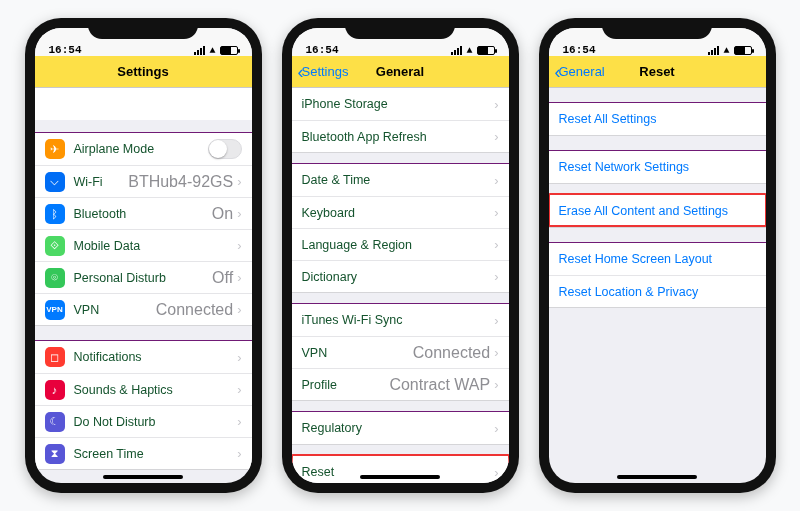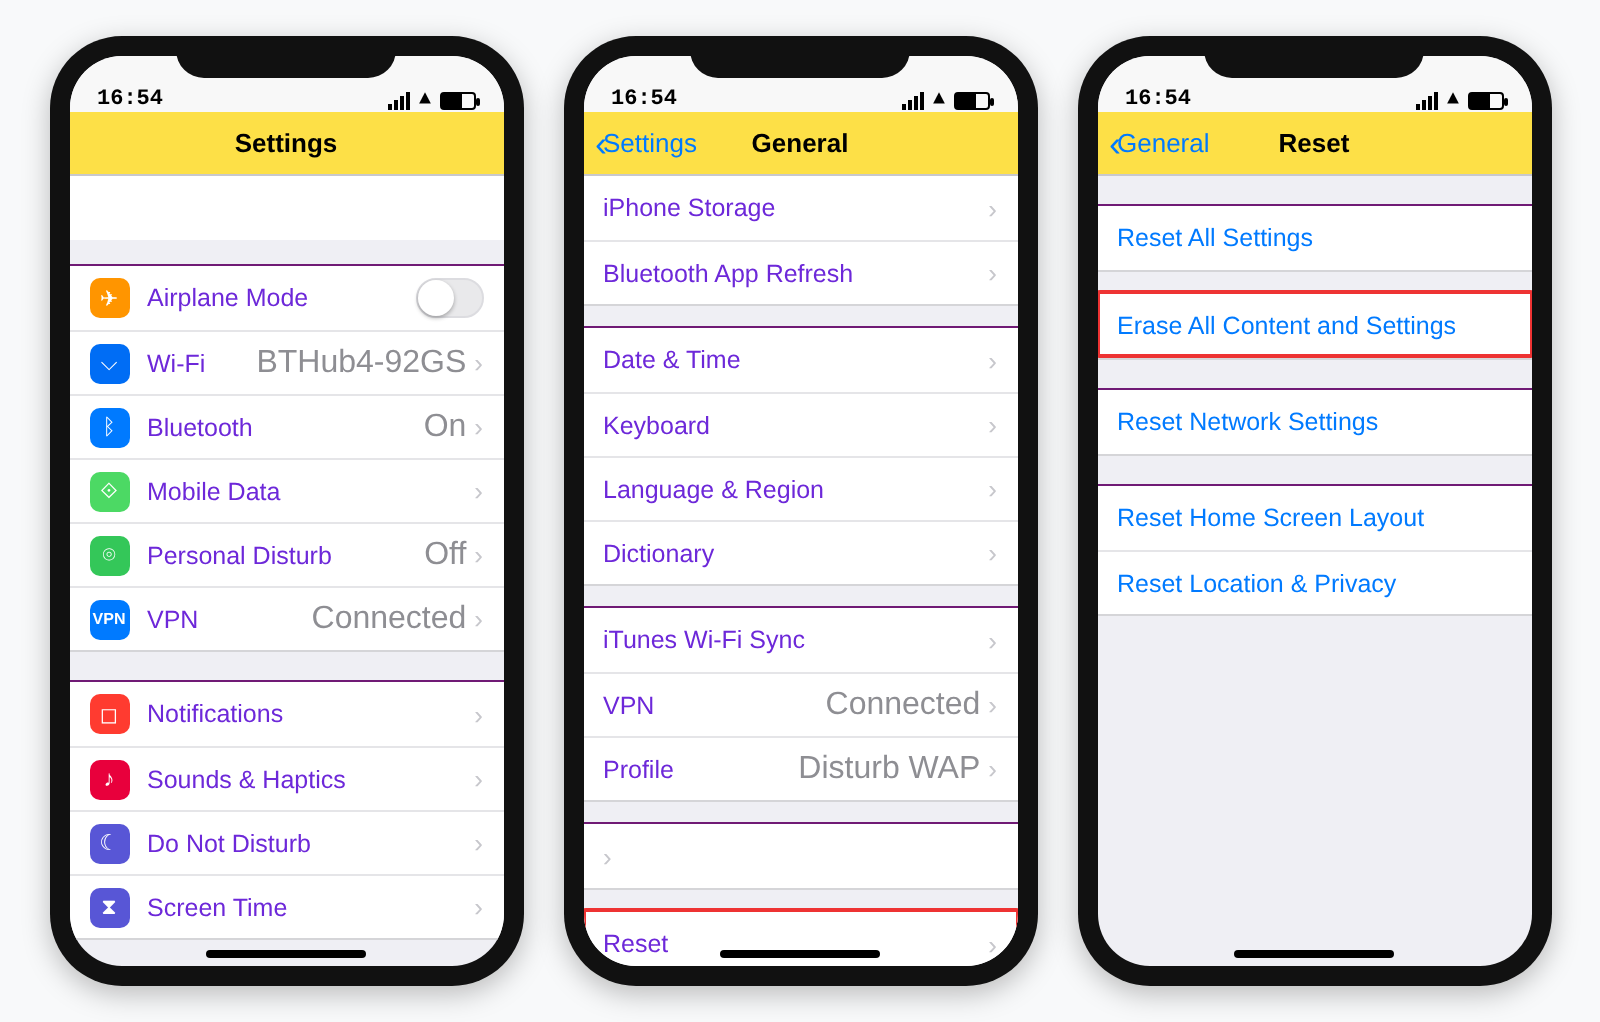--- a/index.html
+++ b/index.html
@@ -91,21 +91,21 @@
     position:relative;
     cursor:pointer;
   }
   .row + .row { border-top:1px solid #e5e5e8; }
   .ico {
     width:20px;height:20px;border-radius:5px;
     margin-right:9px;
     display:flex;align-items:center;justify-content:center;
     color:#fff;font-size:11px;flex-shrink:0;
   }
-  .label { flex:1; color:#6d28d9; }
+  .label { flex:1; color:#14532d; }
   .value { color:#8e8e93; font-size:16px; margin-right:4px; }
   .chevron { color:#c7c7cc; font-size:13px; }
   .toggle {
     width:34px;height:20px;border-radius:10px;background:#e9e9eb;
     border:1px solid #dcdce0; position:relative; margin-left:auto;
   }
   .toggle::after{content:"";position:absolute;width:18px;height:18px;background:#fff;border-radius:50%;top:0;left:0;box-shadow:0 1px 2px rgba(0,0,0,.3);}
   .row.link .label { color:#007aff; }
   .hl {
     position:absolute; border:2px solid #e33; border-radius:2px;
@@ -273,26 +273,27 @@
           <div class="label">iTunes Wi-Fi Sync</div>
           <div class="chevron">›</div>
         </div>
         <div class="row">
           <div class="label">VPN</div>
           <div class="value">Connected</div>
           <div class="chevron">›</div>
         </div>
         <div class="row">
           <div class="label">Profile</div>
-          <div class="value">Disturb WAP</div>
+          <div class="value">Contract WAP</div>
           <div class="chevron">›</div>
         </div>
       </div>
       <div class="group tight">
         <div class="row">
+          <div class="label">Regulatory</div>
           <div class="chevron">›</div>
         </div>
       </div>
       <div class="group tight" style="position:relative;">
         <div class="row">
           <div class="label">Reset</div>
           <div class="chevron">›</div>
           <div class="hl" style="top:-2px;left:-1px;right:-1px;height:34px;"></div>
         </div>
       </div>
@@ -326,29 +327,29 @@
         <span>General</span>
       </div>
       <div class="nav-title">Reset</div>
     </div>
     <div class="list">
       <div class="group">
         <div class="row link">
           <div class="label">Reset All Settings</div>
         </div>
       </div>
+      <div class="group">
+        <div class="row link">
+          <div class="label">Reset Network Settings</div>
+        </div>
+      </div>
       <div class="group tight" style="position:relative;">
         <div class="row link">
           <div class="label">Erase All Content and Settings</div>
           <div class="hl" style="top:-2px;left:-1px;right:-1px;height:34px;"></div>
-        </div>
-      </div>
-      <div class="group">
-        <div class="row link">
-          <div class="label">Reset Network Settings</div>
         </div>
       </div>
       <div class="group">
         <div class="row link">
           <div class="label">Reset Home Screen Layout</div>
         </div>
         <div class="row link">
           <div class="label">Reset Location &amp; Privacy</div>
         </div>
       </div>

